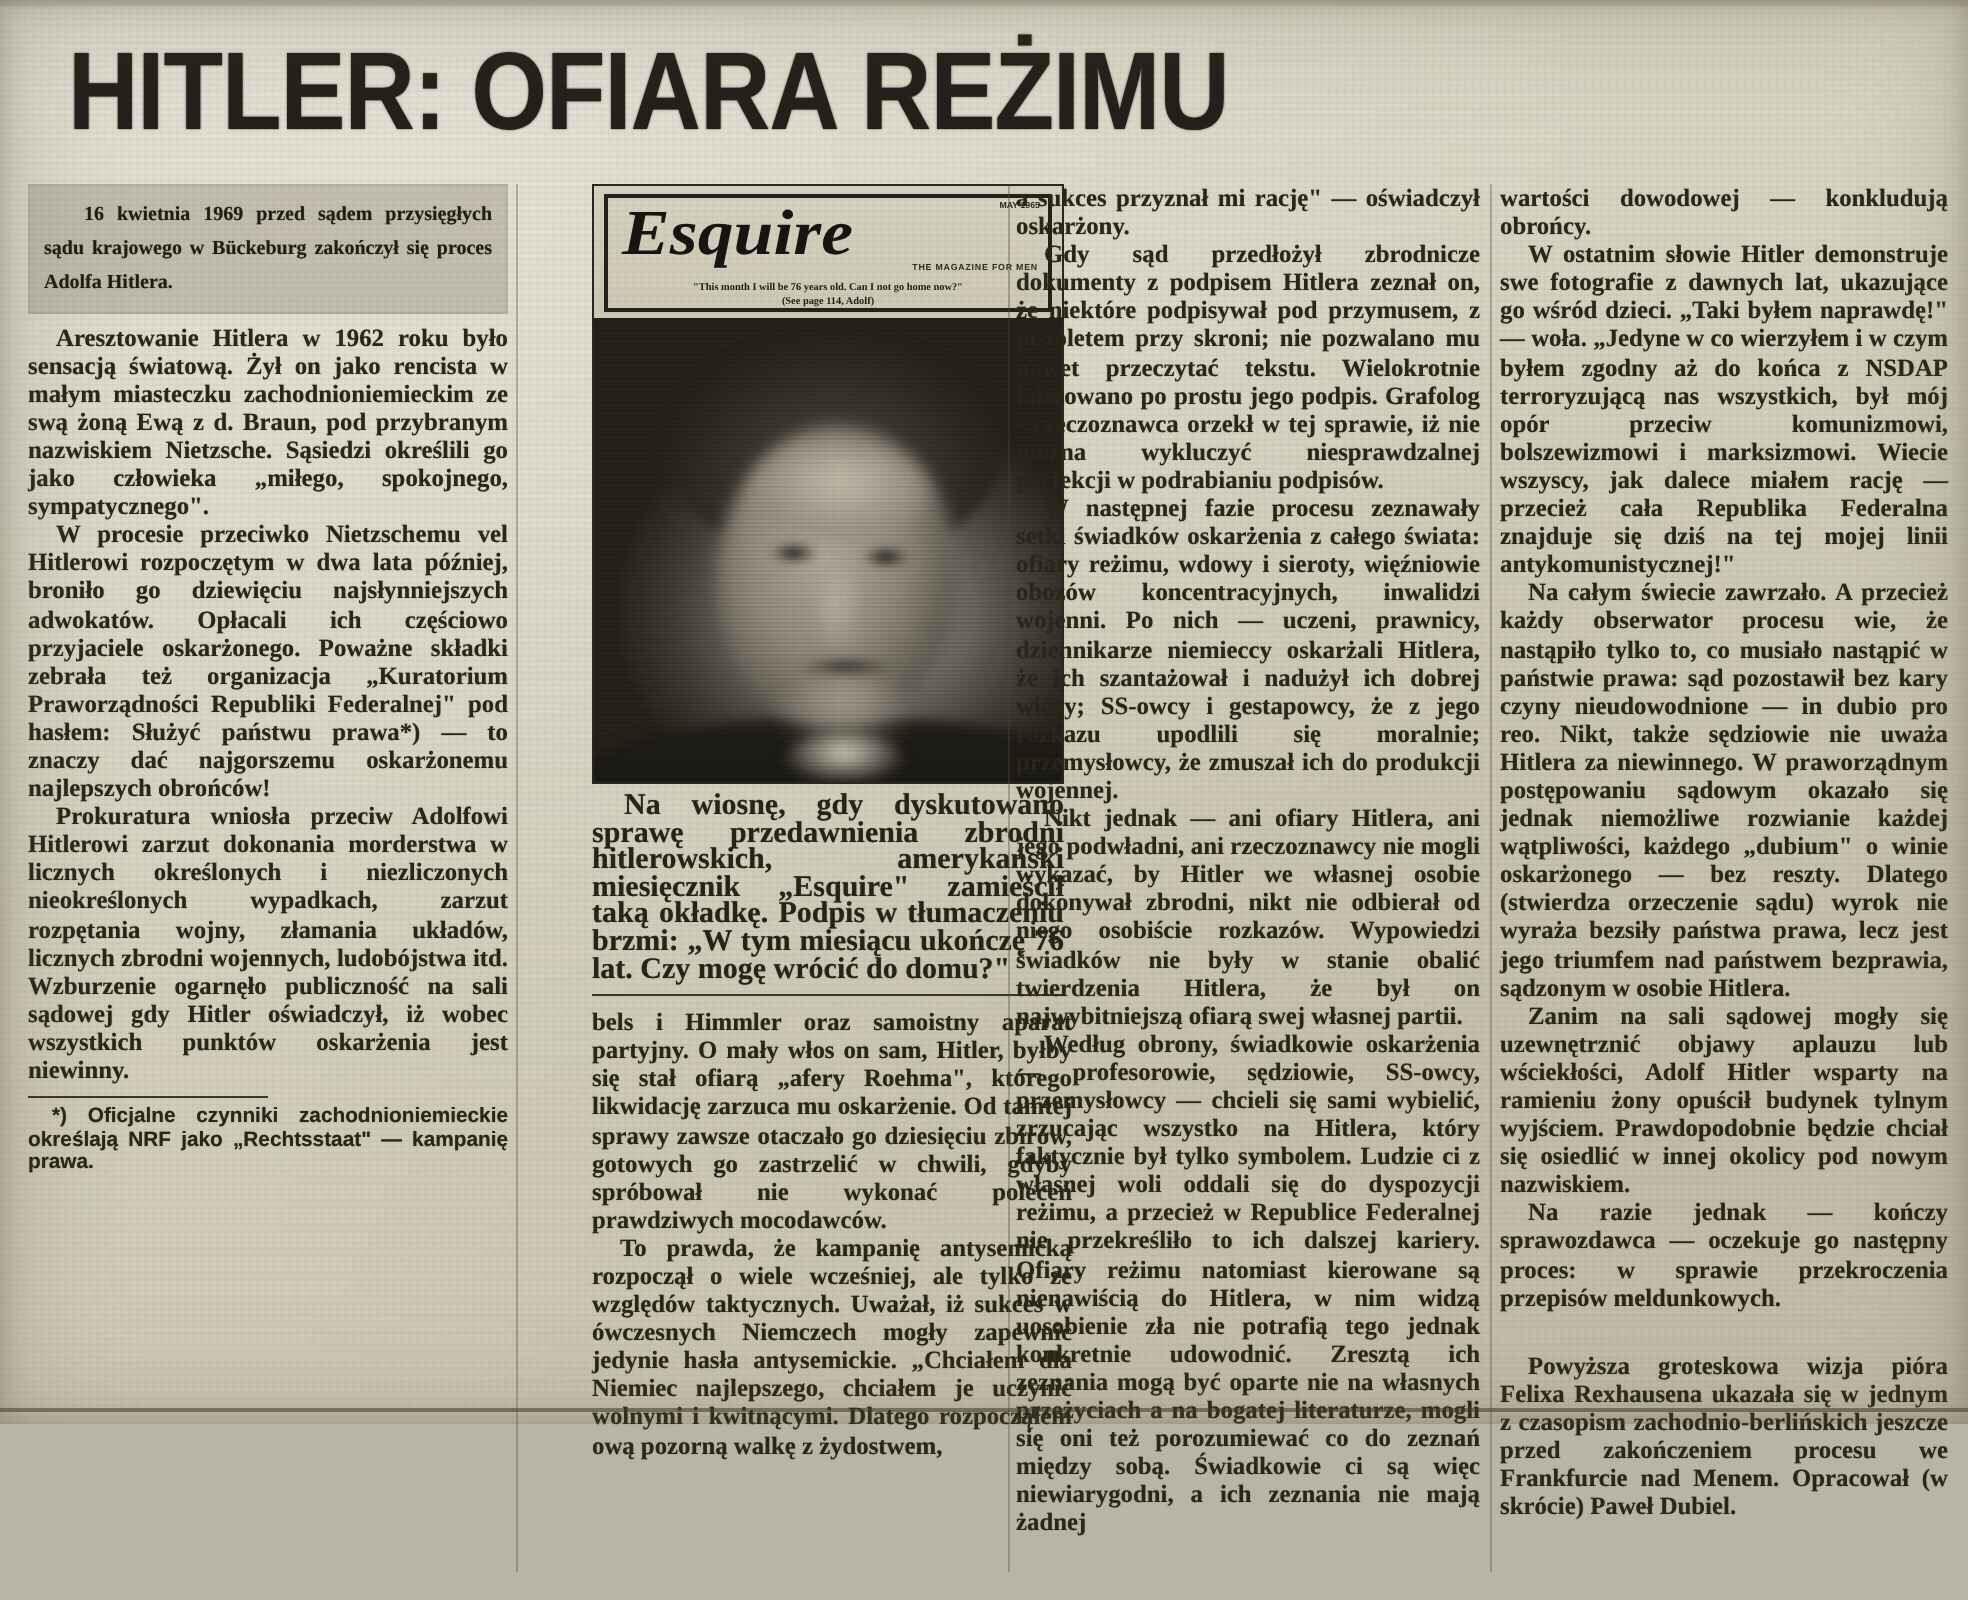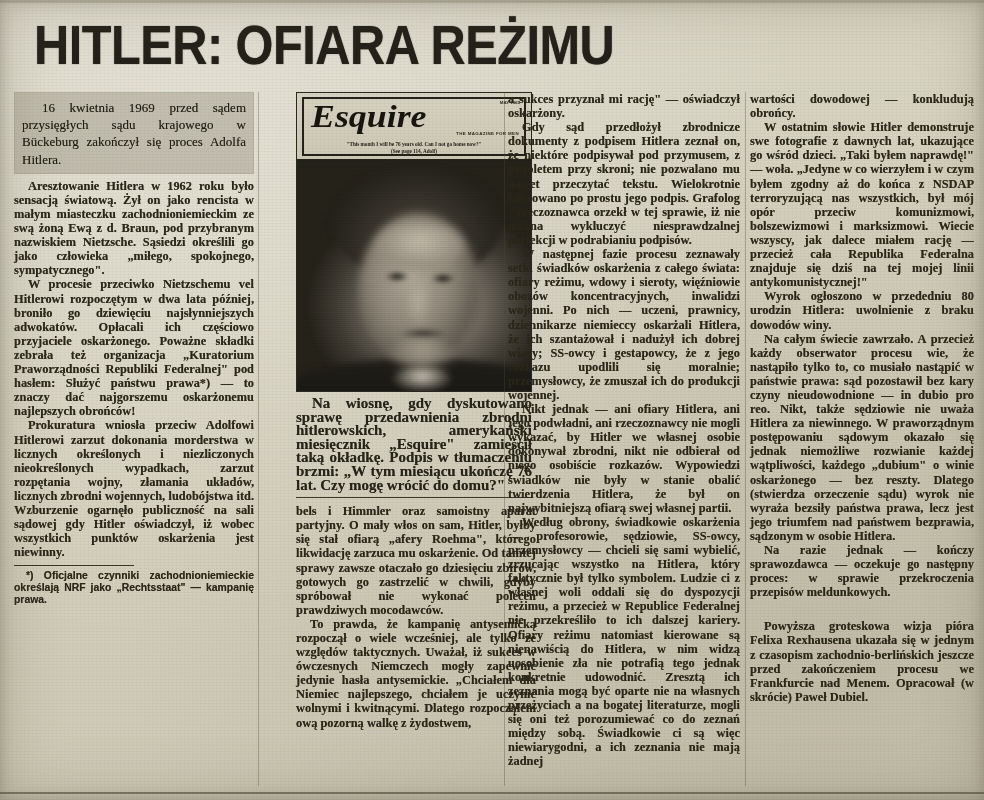--- a/index.html
+++ b/index.html
@@ -11,21 +11,21 @@
     height: 800px;
     overflow: hidden;
     background: #b9b5a6;
     font-family: "Liberation Serif", "DejaVu Serif", serif;
   }
 
   
   #page {
     position: relative;
     width: 984px;
-    height: 800px;
+    height: 712px;
     background:
       radial-gradient(ellipse at 20% 15%, rgba(255,255,255,0.30), rgba(255,255,255,0) 55%),
       radial-gradient(ellipse at 85% 80%, rgba(120,110,85,0.18), rgba(0,0,0,0) 60%),
       linear-gradient(180deg, #d9d5c4 0%, #d4d0bd 40%, #cfcab6 100%);
     box-sizing: border-box;
     padding: 18px;
   }
   
   #grain {
     position: absolute;
@@ -108,23 +108,23 @@
 
   
   #lead {
     position: relative;
     background: rgba(120,114,92,.30);
     padding: 7px 8px 6px 8px;
     margin-bottom: 5px;
     box-shadow: inset 0 0 0 1px rgba(90,84,64,.12);
   }
   #lead p {
-    font-size: 13px;
+    font-size: 10px;
     line-height: 17.2px;
-    font-weight: 400;
+    font-weight: 700;
     text-indent: 20px;
     color: #201e14;
   }
 
   
   #footnote {
     margin-top: 6px;
     padding-top: 5px;
     position: relative;
   }
@@ -389,22 +389,22 @@
     <p class="noindent">a sukces przyznał mi rację" — oświadczył oskarżony.</p>
     <p>Gdy sąd przedłożył zbrodnicze dokumenty z podpisem Hitlera zeznał on, że niektóre podpisywał pod przymusem, z pistoletem przy skroni; nie pozwalano mu nawet przeczytać tekstu. Wielokrotnie fałszowano po prostu jego podpis. Grafolog - rzeczoznawca orzekł w tej sprawie, iż nie można wykluczyć niesprawdzalnej perfekcji w podrabianiu podpisów.</p>
     <p>W następnej fazie procesu zeznawały setki świadków oskarżenia z całego świata: ofiary reżimu, wdowy i sieroty, więźniowie obozów koncentracyjnych, inwalidzi wojenni. Po nich — uczeni, prawnicy, dziennikarze niemieccy oskarżali Hitlera, że ich szantażował i nadużył ich dobrej wiary; SS-owcy i gestapowcy, że z jego rozkazu upodlili się moralnie; przemysłowcy, że zmuszał ich do produkcji wojennej.</p>
     <p>Nikt jednak — ani ofiary Hitlera, ani jego podwładni, ani rzeczoznawcy nie mogli wykazać, by Hitler we własnej osobie dokonywał zbrodni, nikt nie odbierał od niego osobiście rozkazów. Wypowiedzi świadków nie były w stanie obalić twierdzenia Hitlera, że był on najwybitniejszą ofiarą swej własnej partii.</p>
     <p>Według obrony, świadkowie oskarżenia — profesorowie, sędziowie, SS-owcy, przemysłowcy — chcieli się sami wybielić, zrzucając wszystko na Hitlera, który faktycznie był tylko symbolem. Ludzie ci z własnej woli oddali się do dyspozycji reżimu, a przecież w Republice Federalnej nie przekreśliło to ich dalszej kariery. Ofiary reżimu natomiast kierowane są nienawiścią do Hitlera, w nim widzą uosobienie zła nie potrafią tego jednak konkretnie udowodnić. Zresztą ich zeznania mogą być oparte nie na własnych przeżyciach a na bogatej literaturze, mogli się oni też porozumiewać co do zeznań między sobą. Świadkowie ci są więc niewiarygodni, a ich zeznania nie mają żadnej</p>
   </div>
 
   <div class="col" id="col4">
     <p class="noindent">wartości dowodowej — konkludują obrońcy.</p>
     <p>W ostatnim słowie Hitler demonstruje swe fotografie z dawnych lat, ukazujące go wśród dzieci. „Taki byłem naprawdę!" — woła. „Jedyne w co wierzyłem i w czym byłem zgodny aż do końca z NSDAP terroryzującą nas wszystkich, był mój opór przeciw komunizmowi, bolszewizmowi i marksizmowi. Wiecie wszyscy, jak dalece miałem rację — przecież cała Republika Federalna znajduje się dziś na tej mojej linii antykomunistycznej!"</p>
-    <p>Wyrok ogłoszono w przededniu 80 urodzin Hitlera: uwolnienie z braku dowodów winy.</p>
     <p>Na całym świecie zawrzało. A przecież każdy obserwator procesu wie, że nastąpiło tylko to, co musiało nastąpić w państwie prawa: sąd pozostawił bez kary czyny nieudowodnione — in dubio pro reo. Nikt, także sędziowie nie uważa Hitlera za niewinnego. W praworządnym postępowaniu sądowym okazało się jednak niemożliwe rozwianie każdej wątpliwości, każdego „dubium" o winie oskarżonego — bez reszty. Dlatego (stwierdza orzeczenie sądu) wyrok nie wyraża bezsiły państwa prawa, lecz jest jego triumfem nad państwem bezprawia, sądzonym w osobie Hitlera.</p>
+    <p>Zanim na sali sądowej mogły się uzewnętrznić objawy aplauzu lub wściekłości, Adolf Hitler wsparty na ramieniu żony opuścił budynek tylnym wyjściem. Prawdopodobnie będzie chciał się osiedlić w innej okolicy pod nowym nazwiskiem.</p>
     <p>Na razie jednak — kończy sprawozdawca — oczekuje go następny proces: w sprawie przekroczenia przepisów meldunkowych.</p>
     <p style="margin-top:20px">Powyższa groteskowa wizja pióra Felixa Rexhausena ukazała się w jednym z czasopism zachodnio-berlińskich jeszcze przed zakończeniem procesu we Frankfurcie nad Menem. Opracował (w skrócie) Paweł Dubiel.</p>
   </div>
 
   <div id="bottom-rule"></div>
   <div id="grain"></div>
   <div id="vignette"></div>
 </div>
 
 </body></html>

